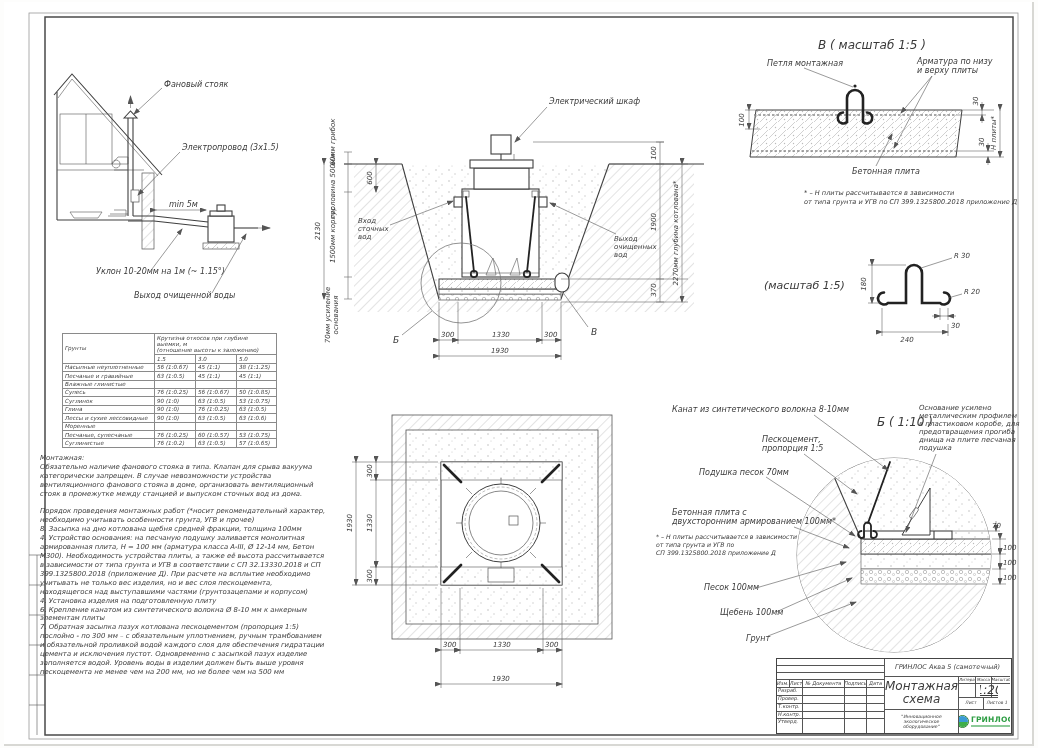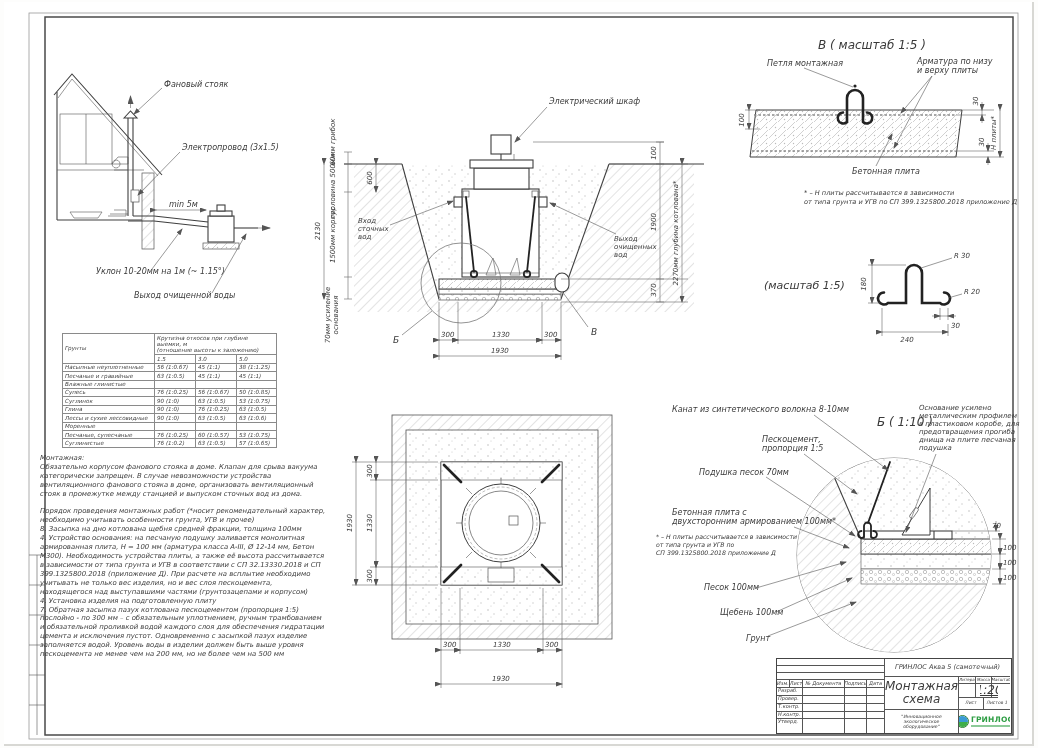--- a/index.html
+++ b/index.html
@@ -498,28 +498,29 @@
           <td class="num">76 (1:0.2)</td>
           <td class="num">63 (1:0.5)</td>
           <td class="num">57 (1:0.65)</td>
         </tr>
       </tbody>
   </table>
 </div>
 
 <div id="notes">
   <div>Монтажная:</div>
-  <div>Обязательно корпусом фанового стояка в доме. Клапан для срыва вакуума категорически запрещен. В случае невозможности устройства вентиляционного фанового стояка в доме, организовать вентиляционный стояк в промежутке между станцией и выпуском сточных вод из дома.</div>
+  <div>Обязательно наличие фанового стояка в типа. Клапан для срыва вакуума категорически запрещен. В случае невозможности устройства вентиляционного фанового стояка в доме, организовать вентиляционный стояк в промежутке между станцией и выпуском сточных вод из дома.</div>
   <div class="gap"></div>
   <div>Порядок проведения монтажных работ (*носит рекомендательный характер, необходимо учитывать особенности грунта, УГВ и прочее)</div>
   <div>
 
           <div class="note-line">8. Засыпка на дно котлована щебня средней фракции, толщина 100мм</div>
           <div class="note-line">4. Устройство основания: на песчаную подушку заливается монолитная армированная плита, Н = 100 мм (арматура класса А-III, Ø 12-14 мм, Бетон М300). Необходимость устройства плиты, а также её высота рассчитывается в зависимости от типа грунта и УГВ в соответствии с СП 32.13330.2018 и СП 399.1325800.2018 (приложение Д). При расчете на всплытие необходимо учитывать не только вес изделия, но и вес слоя пескоцемента, находящегося над выступавшими частями (грунтозацепами и корпусом)</div>
           <div class="note-line">4. Установка изделия на подготовленную плиту</div>
+          <div class="note-line">6. Крепление канатом из синтетического волокна Ø 8-10 мм к анкерным элементам плиты</div>
           <div class="note-line">7. Обратная засыпка пазух котлована пескоцементом (пропорция 1:5) послойно - по 300 мм – с обязательным уплотнением, ручным трамбованием и обязательной проливкой водой каждого слоя для обеспечения гидратации цемента и исключения пустот. Одновременно с засыпкой пазух изделие заполняется водой. Уровень воды в изделии должен быть выше уровня пескоцемента не менее чем на 200 мм, но не более чем на 500 мм</div>
         </div>
 </div>
 
 <div id="tb">
 
   <div class="cell" style="left:0;top:0;width:108px;height:7px;"></div>
   <div class="cell" style="left:0;top:7px;width:108px;height:7px;"></div>
   <div class="cell" style="left:0;top:14px;width:108px;height:7px;"></div>
   <div class="cell c" style="left:0;top:21px;width:13px;height:8px;">Изм.</div>

